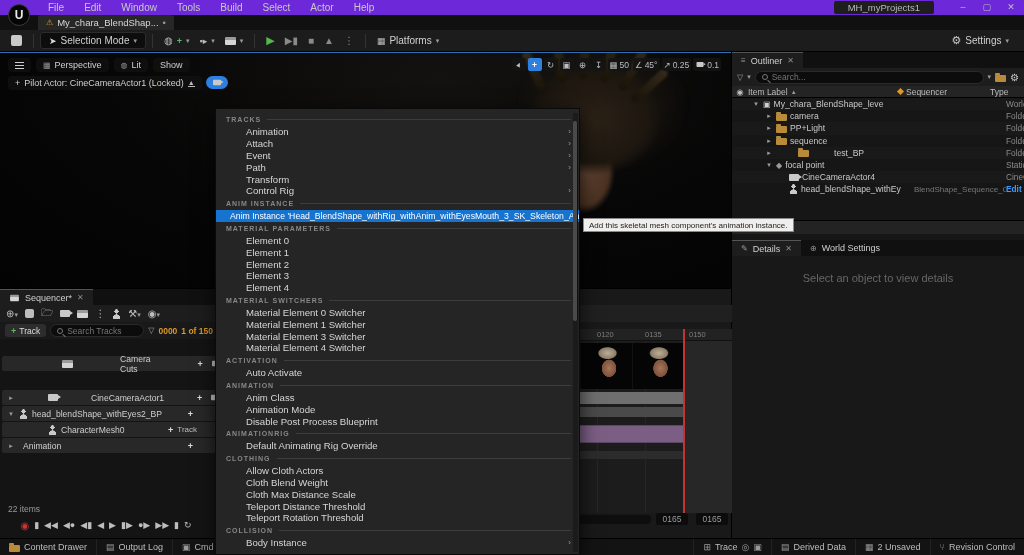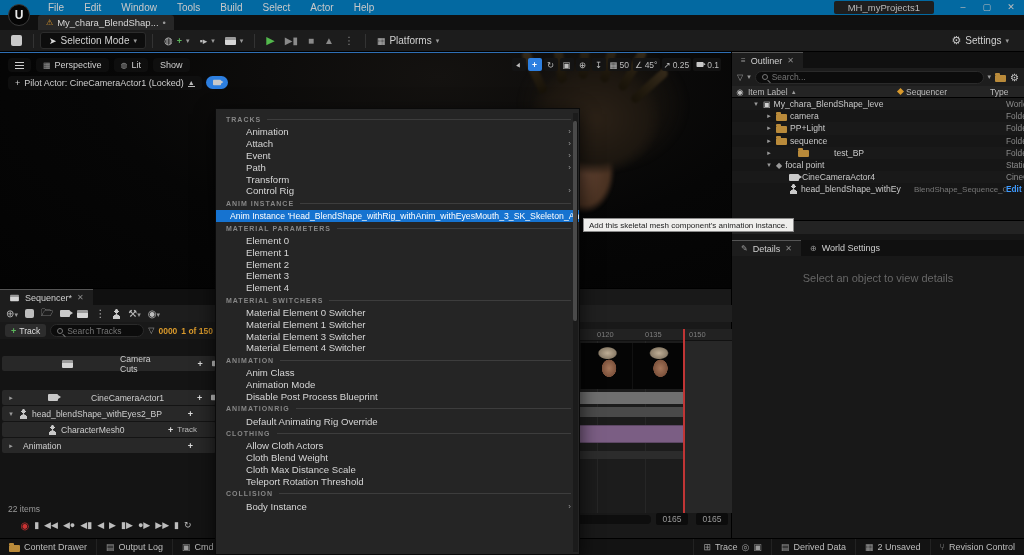--- a/index.html
+++ b/index.html
@@ -1,21 +1,21 @@
 <!DOCTYPE html>
 <html><head>
 <meta charset="utf-8">
 <style>
   * { margin:0; padding:0; box-sizing:border-box; }
   html,body { width:1024px; height:555px; overflow:hidden; background:#000; }
   body { font-family:"Liberation Sans", sans-serif; color:#cfcfcf; font-size:10px; position:relative; }
   .abs { position:absolute; }
 
   
-  #titlebar { left:0; top:0; width:1024px; height:15px; background:#0369a1; display:flex; align-items:center; z-index:5;}
+  #titlebar { left:0; top:0; width:1024px; height:15px; background:#6d28d9; display:flex; align-items:center; z-index:5;}
   #tabrow   { left:0; top:15px; width:1024px; height:15px; background:#101010; display:flex; align-items:flex-end; z-index:5;}
   #ue-logo  { position:absolute; left:8px; top:4px; width:22px; height:22px; border-radius:50%; background:#050505; border:1px solid #3a3a3a; color:#e8e8e8; font-weight:bold; font-size:12px; display:flex; align-items:center; justify-content:center; z-index:6;}
   .menu-item { padding:0 10px; color:#c9c9c9; font-size:10px; height:15px; display:flex; align-items:center; cursor:default;}
   #menubar { margin-left:38px; display:flex; }
   #project-name { position:absolute; right:90px; top:1px; height:13px; padding:0 14px; background:#1e1e1e; color:#b9b9b9; font-size:9.5px; display:flex; align-items:center; border-radius:2px;}
   .winbtn { position:absolute; top:0; width:18px; height:14px; color:#bdbdbd; font-size:9px; display:flex; align-items:center; justify-content:center;}
   #leveltab { margin-left:38px; height:15px; background:#272727; border-radius:3px 3px 0 0; display:flex; align-items:center; padding:0 8px; gap:4px; font-size:9.5px; color:#d6d6d6;}
   .warn { color:#e09c2e; font-size:8px; }
 
   
@@ -656,20 +656,33 @@
               <span class="marrow" style="visibility: hidden;"></span>
             </div>
           <div class="mitem">
               <span>Material Element 4 Switcher</span>
               <span class="marrow" style="visibility: hidden;"></span>
             </div>
         </div>
       </div>
       <div>
         <div class="msec-header">
+          <span>ACTIVATION</span>
+          <span class="line"></span>
+        </div>
+        <div>
+
+        <div class="mitem">
+              <span>Auto Activate</span>
+              <span class="marrow" style="visibility: hidden;"></span>
+            </div>
+        </div>
+      </div>
+      <div>
+        <div class="msec-header">
           <span>ANIMATION</span>
           <span class="line"></span>
         </div>
         <div>
 
         <div class="mitem">
               <span>Anim Class</span>
               <span class="marrow" style="visibility: hidden;"></span>
             </div>
           <div class="mitem">
@@ -705,20 +718,24 @@
         <div class="mitem">
               <span>Allow Cloth Actors</span>
               <span class="marrow" style="visibility: hidden;"></span>
             </div>
           <div class="mitem">
               <span>Cloth Blend Weight</span>
               <span class="marrow" style="visibility: hidden;"></span>
             </div>
           <div class="mitem">
               <span>Cloth Max Distance Scale</span>
+              <span class="marrow" style="visibility: hidden;"></span>
+            </div>
+          <div class="mitem">
+              <span>Teleport Distance Threshold</span>
               <span class="marrow" style="visibility: hidden;"></span>
             </div>
           <div class="mitem">
               <span>Teleport Rotation Threshold</span>
               <span class="marrow" style="visibility: hidden;"></span>
             </div>
         </div>
       </div>
       <div>
         <div class="msec-header">

